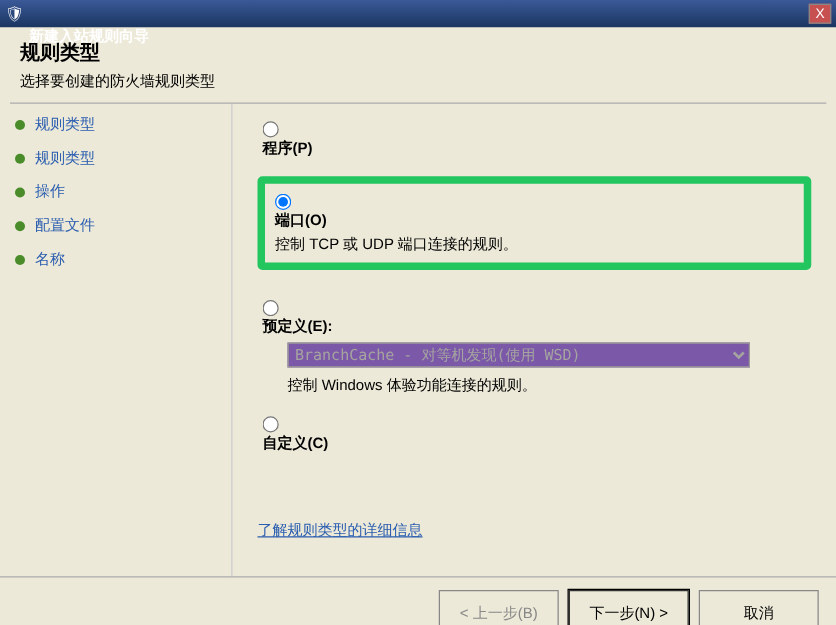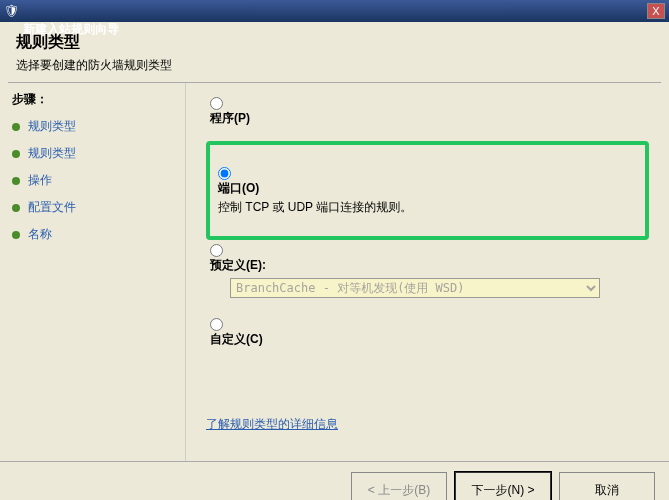--- a/index.html
+++ b/index.html
@@ -21,22 +21,22 @@
 .step .label { color: #2a5db0; }
 .step.active .label { font-weight: normal; }
 .content { flex: 1; padding: 12px 20px; font-size: 12px; position: relative; border-left: 1px solid #ccc; }
 .content-title { margin-bottom: 22px; color: #000; }
 .option { margin-bottom: 14px; padding-left: 4px; }
 .option label { display: flex; align-items: flex-start; cursor: pointer; flex-direction: column; }
 .option input[type=radio] { margin-right: 8px; margin-top: 2px; }
 .option .opt-body { flex: 1; }
 .option .opt-title { font-weight: bold; color: #000; }
 .option .opt-desc { color: #000; margin-top: 2px; }
-.highlight { border: 4px solid #22c55e; border-radius: 4px; padding: 20px 4px; margin-bottom: 2px; }
-.predef-select { width: 370px; margin: 4px 0 4px 20px; font-size: 12px; background: #fef9c3; border: 1px solid #7a7a7a; padding: 1px; color: #888; font-family: monospace, SimSun; }
+.highlight { border: 6px solid #22c55e; border-radius: 4px; padding: 6px 4px; margin-bottom: 22px; }
+.predef-select { width: 370px; margin: 4px 0 4px 20px; font-size: 12px; background: #4c1d95; border: 1px solid #7a7a7a; padding: 1px; color: #888; font-family: monospace, SimSun; }
 .link { color: #2a5db0; text-decoration: underline; cursor: pointer; position: absolute; bottom: 28px; left: 20px; }
 .footer { border-top: 1px solid #aaa; padding: 10px 14px; display: flex; justify-content: flex-end; gap: 8px; background: #ece9d8; }
 .footer button { min-width: 96px; height: 36px; font-size: 12px; background: #ece9d8; border: 1px solid #888; cursor: pointer; padding: 0 10px; }
 .footer button:disabled { color: #888; cursor: default; }
 .footer button.primary { border: 1px solid #333; outline: 1px solid #000; }
 </style>
 </head>
 <body>
 
 <div class="titlebar">
@@ -47,21 +47,20 @@
 
 <div class="header">
   <h1>规则类型</h1>
   <p>选择要创建的防火墙规则类型</p>
 </div>
 
 <div class="divider"></div>
 
 <div class="body">
   <div class="sidebar">
-    <h3>步骤：</h3>
     <div class="step active">
       <div class="bullet"></div>
       <span class="label">规则类型</span>
     </div>
     <div class="step pending">
       <div class="bullet"></div>
       <span class="label">规则类型</span>
     </div>
     <div class="step pending">
       <div class="bullet"></div>
@@ -103,20 +102,21 @@
     <div class="option">
       <label>
         <input type="radio" name="ruletype" style="">
         <div class="opt-body">
           <div class="opt-title">预定义(E):</div>
         </div>
       </label>
       <select class="predef-select" disabled="">
         <option>BranchCache - 对等机发现(使用 WSD)</option>
       </select>
+      <div class="opt-desc" style="margin-left:20px">控制 Windows 体验功能连接的规则。</div>
     </div>
 
     <div class="option">
       <label>
         <input type="radio" name="ruletype" style="">
         <div class="opt-body">
           <div class="opt-title">自定义(C)</div>
         </div>
       </label>
     </div>

